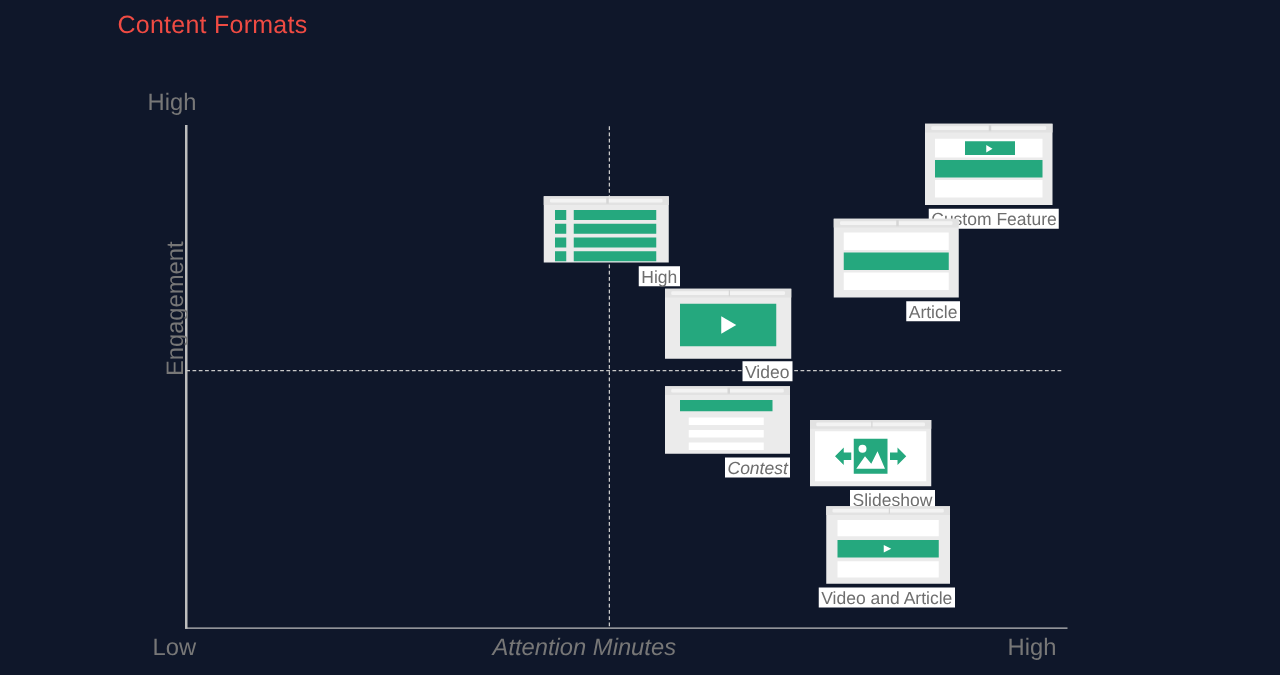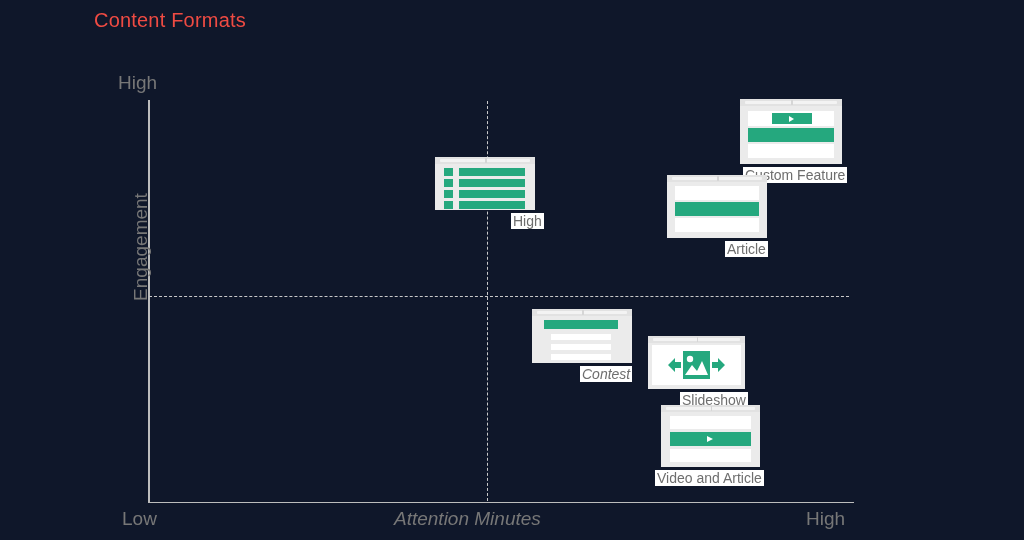--- a/index.html
+++ b/index.html
@@ -245,20 +245,31 @@
         <div class="bar-green" style="left:24px; top:15px; width:66px; height:8px;"></div>
         <div class="sq-green" style="left:9px;  top:26px; width:9px;  height:8px;"></div>
         <div class="bar-green" style="left:24px; top:26px; width:66px; height:8px;"></div>
         <div class="sq-green" style="left:9px;  top:37px; width:9px;  height:8px;"></div>
         <div class="bar-green" style="left:24px; top:37px; width:66px; height:8px;"></div>
       </div>
     </div>
     <div class="mlabel">High</div>
   </div>
 
+  <div class="marker" id="m-video">
+    <div class="thumb">
+      <div class="chrome"></div>
+      <div class="body">
+        <div class="bar-green" style="left:12px; top:5px; width:77px; height:34px;">
+          <div class="playtri" style="left:33px; top:10px; border-width:7px 0 7px 12px;"></div>
+        </div>
+      </div>
+    </div>
+    <div class="mlabel">Video</div>
+  </div>
 
   <div class="marker" id="m-contest">
     <div class="thumb">
       <div class="chrome"></div>
       <div class="body">
         <div class="bar-green" style="left:12px; top:4px;  width:74px; height:9px;"></div>
         <div class="bar-white" style="left:19px; top:18px; width:60px; height:6px;"></div>
         <div class="bar-white" style="left:19px; top:28px; width:60px; height:6px;"></div>
         <div class="bar-white" style="left:19px; top:38px; width:60px; height:6px;"></div>
       </div>

